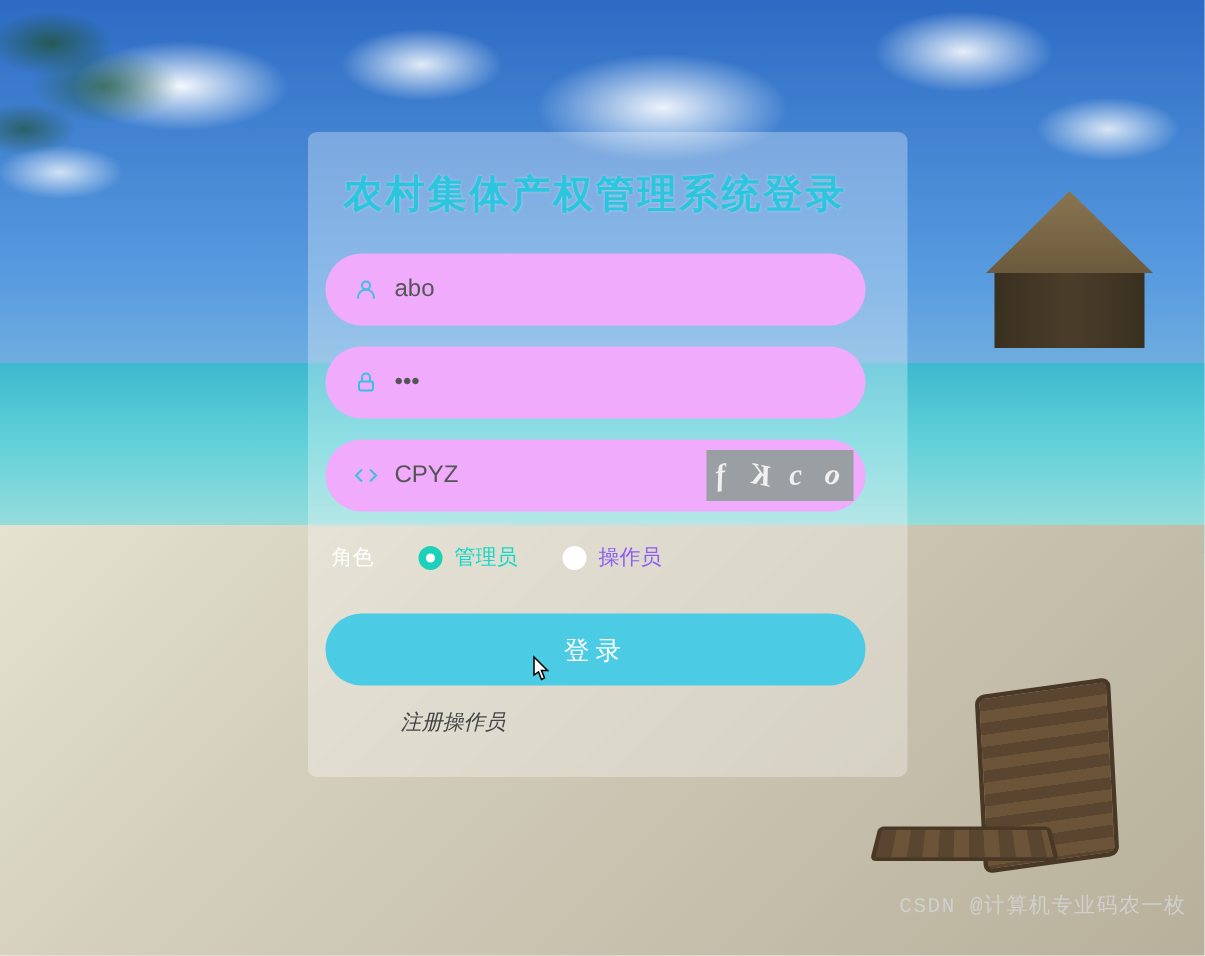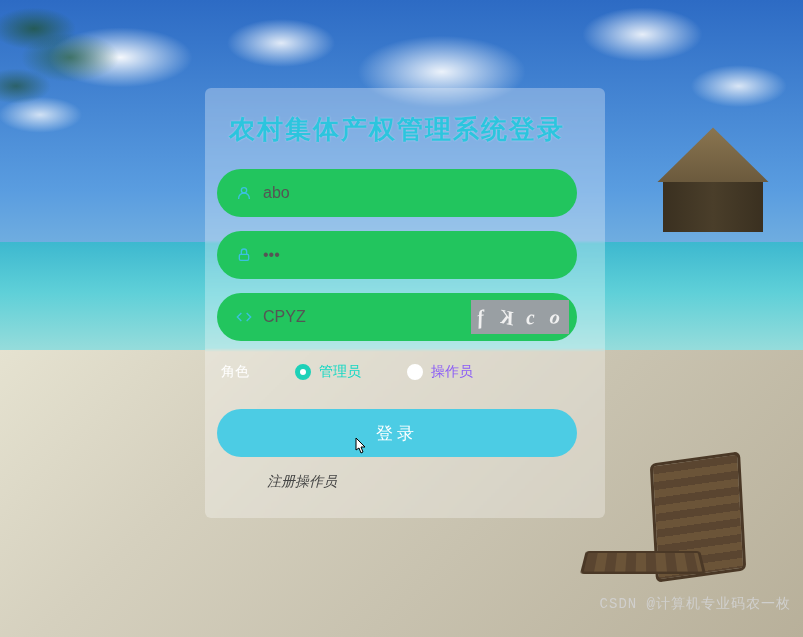--- a/index.html
+++ b/index.html
@@ -138,21 +138,21 @@
       font-weight: bold;
       color: #2cc5de;
       margin-bottom: 22px;
       letter-spacing: 2px;
       text-shadow: 0 0 2px rgba(255,255,255,0.4);
     }
     .input-group {
       width: 360px;
       height: 48px;
       margin: 0 auto 14px auto;
-      background: #22c55e;
+      background: #f0abfc;
       border-radius: 24px;
       display: flex;
       align-items: center;
       padding: 0 18px;
       position: relative;
     }
     .input-icon {
       width: 18px;
       height: 18px;
       margin-right: 10px;
@@ -188,21 +188,21 @@
     }
     .captcha-img span:nth-child(1){ transform: rotate(-8deg); }
     .captcha-img span:nth-child(2){ transform: rotate(12deg) scaleX(-1); }
     .captcha-img span:nth-child(3){ transform: rotate(-5deg); }
     .captcha-img span:nth-child(4){ transform: rotate(10deg); }
     .role-row {
       width: 360px;
       margin: 22px auto 28px auto;
       display: flex;
       align-items: center;
-      gap: 46px;
+      gap: 30px;
       padding-left: 4px;
     }
     .role-label {
       color: #fff;
       font-size: 14px;
     }
     .radio-item {
       display: flex;
       align-items: center;
       gap: 8px;

